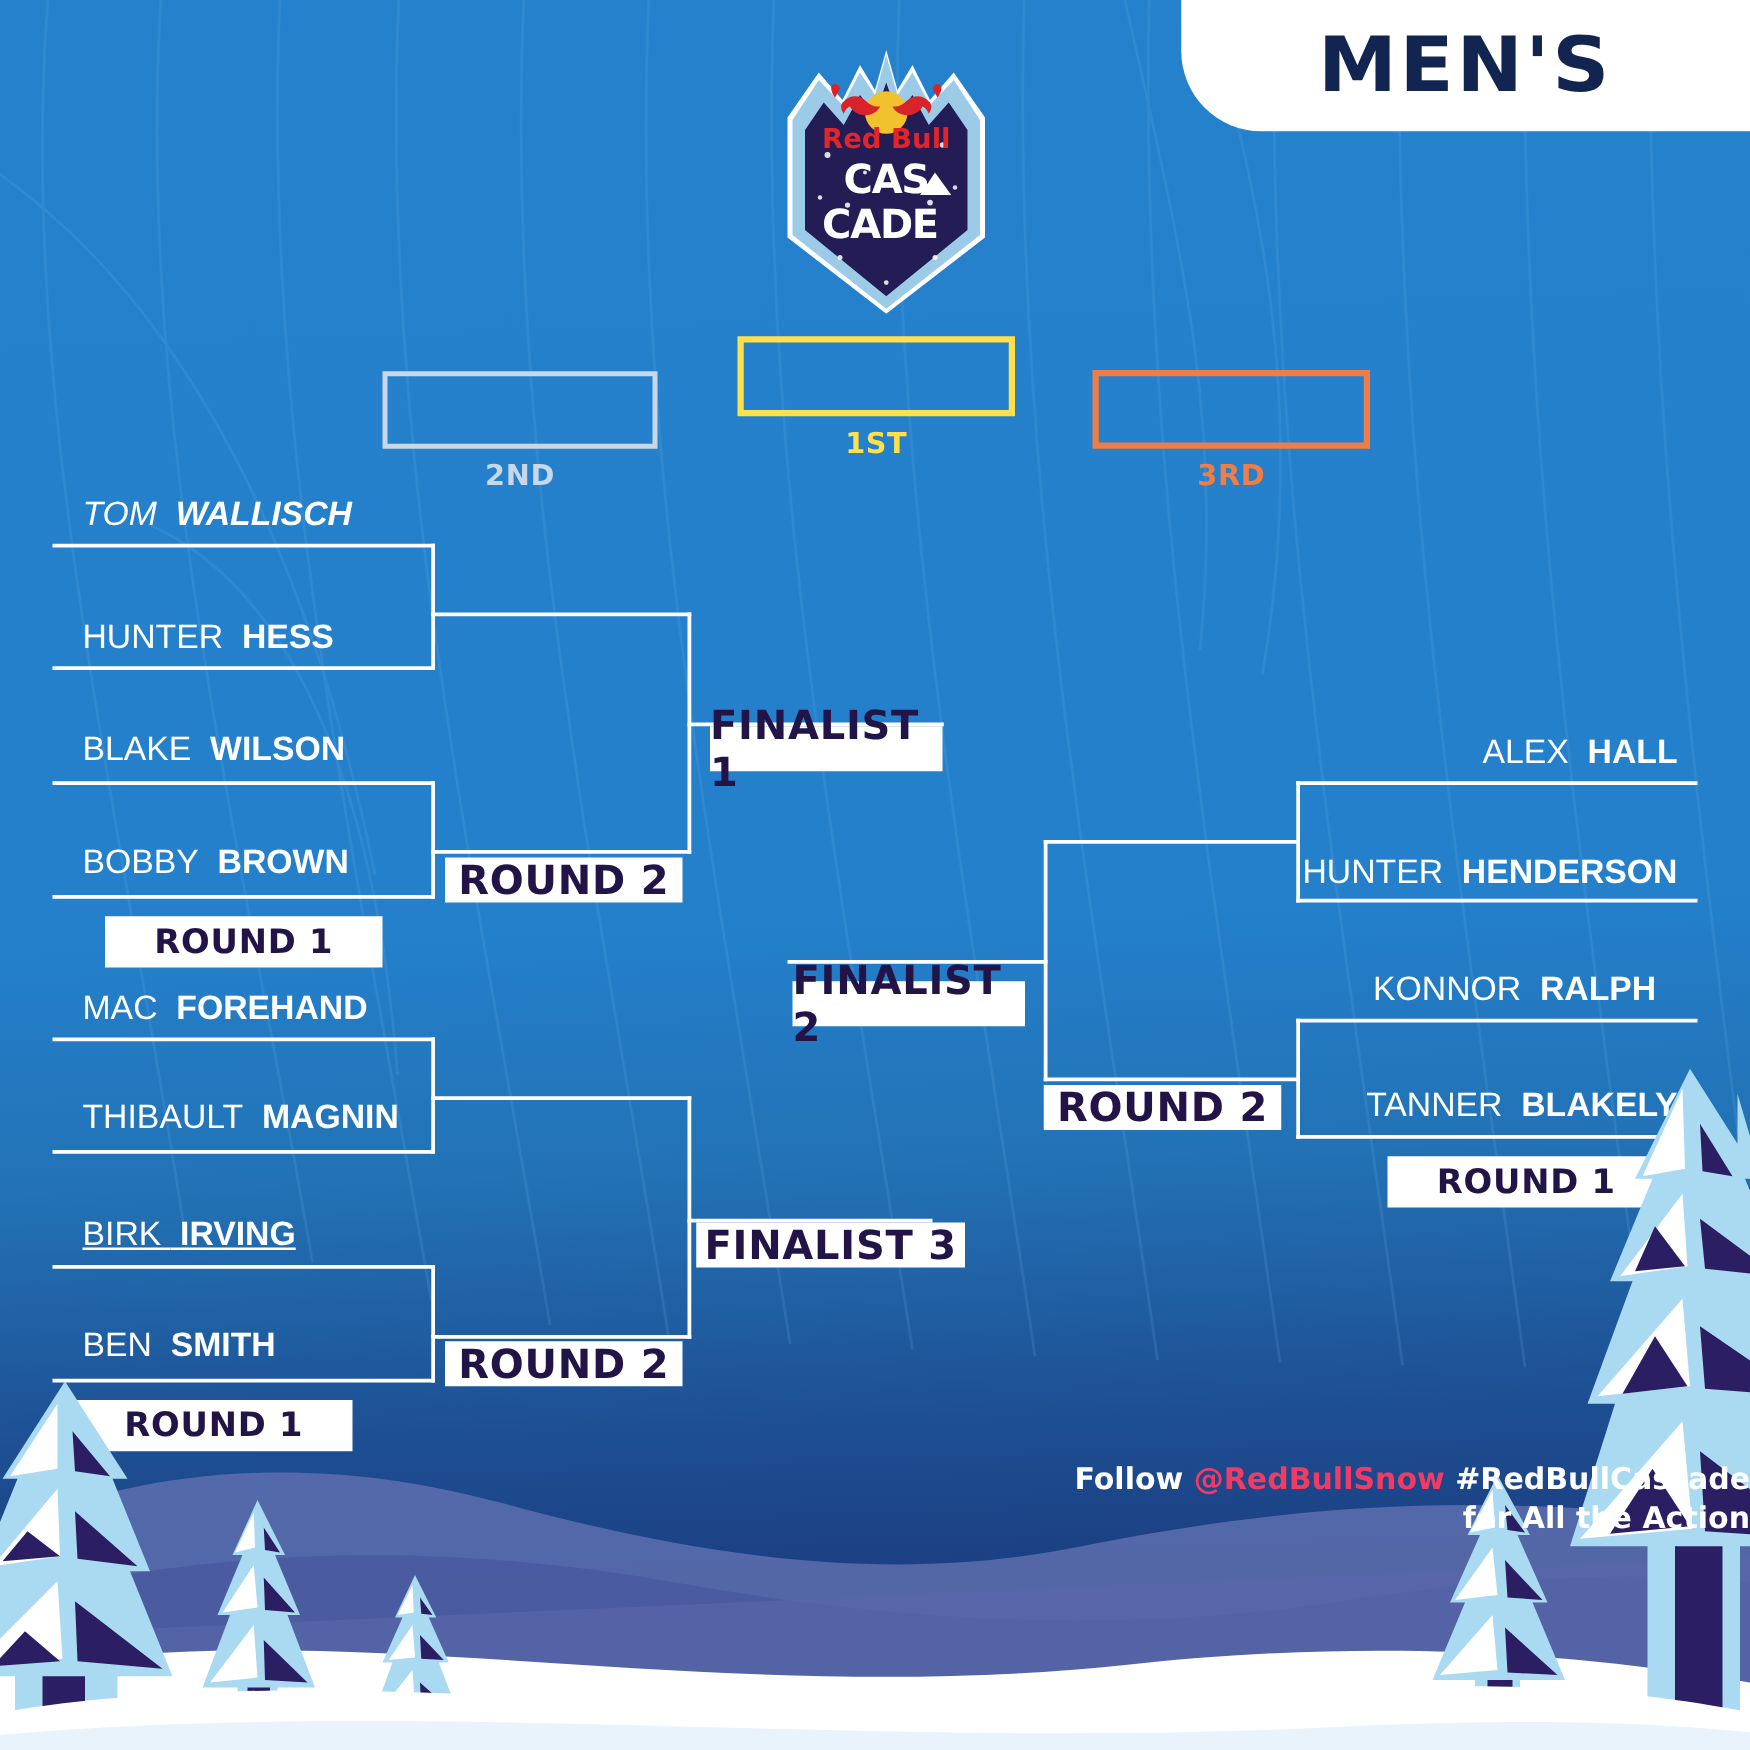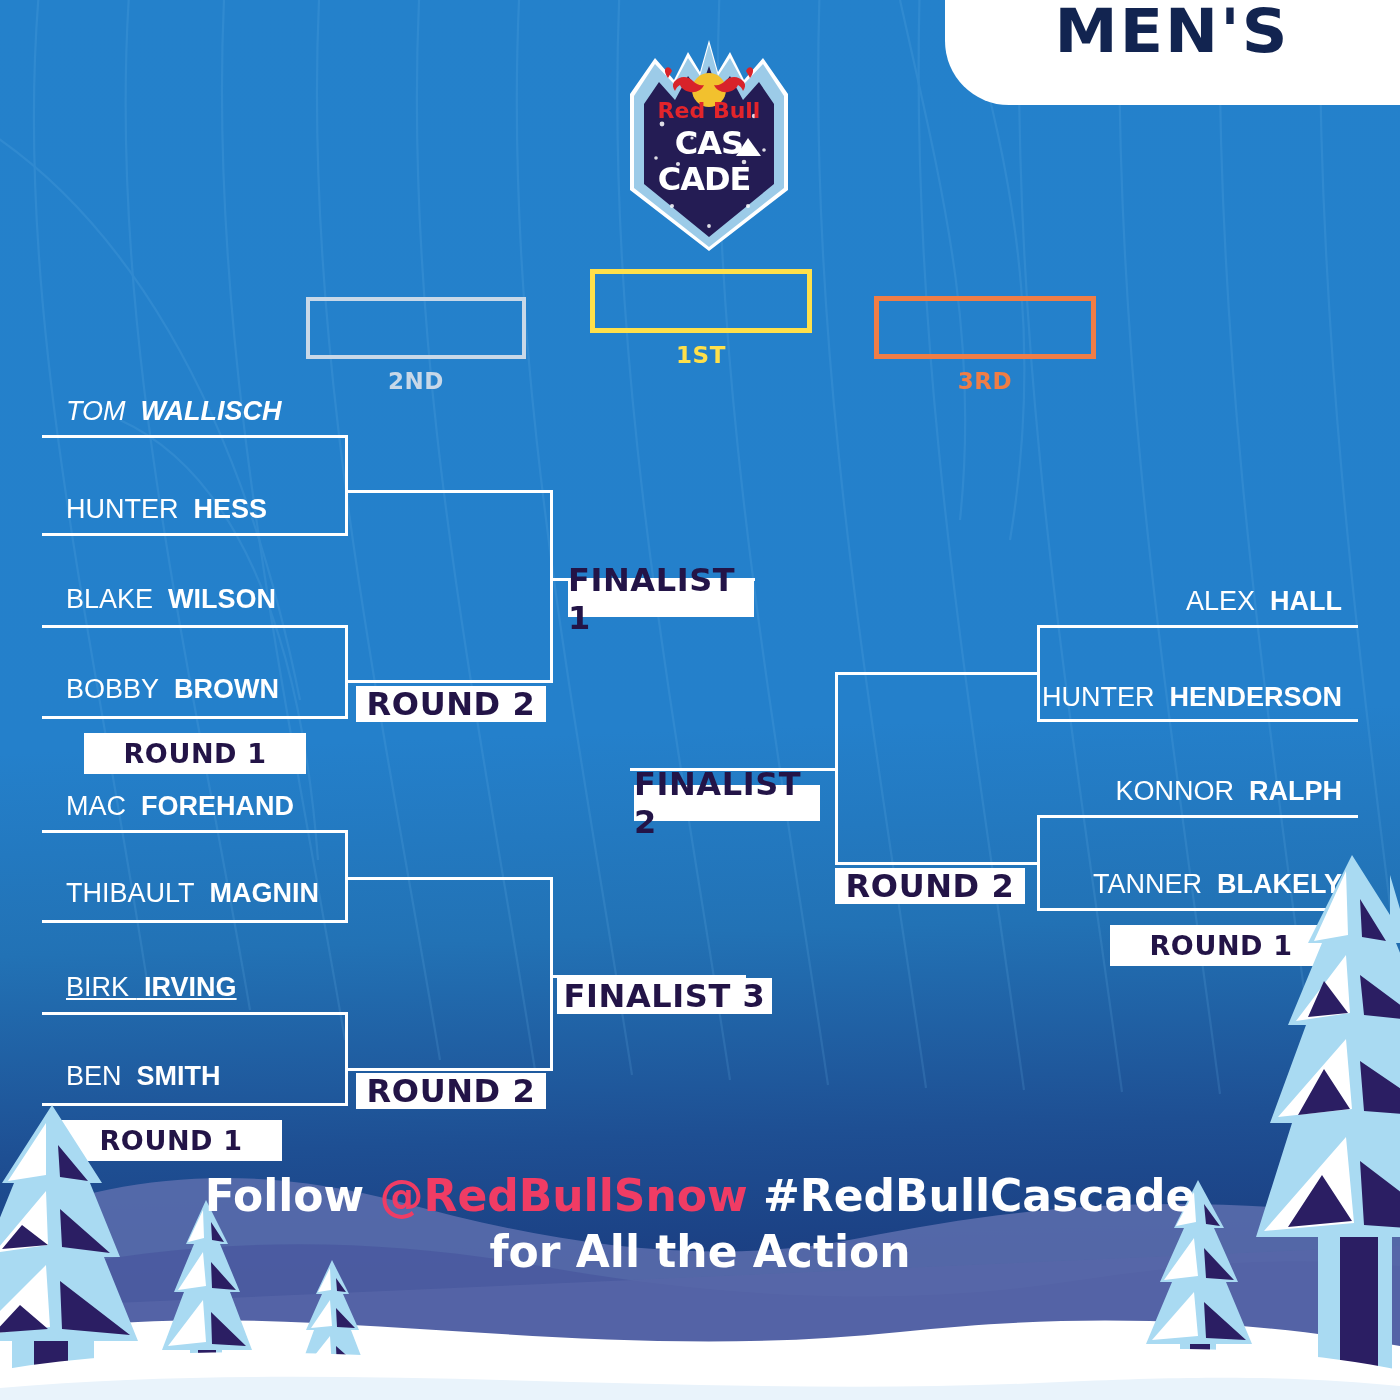--- a/index.html
+++ b/index.html
@@ -12,21 +12,21 @@
 
   
   .bg-base{position:absolute;inset:0;
     background:linear-gradient(178deg,#2481CB 0%,#2480CB 52%,#2272B5 66%,#1E4F93 80%,#1B3D80 90%,#1A3473 100%);}
   .bg-lines{position:absolute;inset:0;opacity:.30;}
 
   
   .title-panel{
     position:absolute;top:0;right:0;width:455px;height:105px;
     background:#ffffff;border-bottom-left-radius:64px;
-    display:flex;justify-content:center;
+    display:flex;align-items:center;justify-content:center;
   }
   .title-panel .txt{
     color:#122450;font-size:61px;font-weight:bold;letter-spacing:2px;
     line-height:1;font-family:"DejaVu Sans","Liberation Sans",sans-serif;
     transform:scaleX(1.04);
   }
 
   
   .logo{position:absolute;left:626px;top:38px;width:166px;height:215px;}
 
@@ -46,23 +46,23 @@
   .name.r{text-align:right;}
 
   
   .chip{position:absolute;background:#ffffff;color:#231447;
     font-family:"DejaVu Sans","Liberation Sans",sans-serif;
     font-weight:bold;font-size:32px;letter-spacing:.6px;
     display:flex;align-items:center;justify-content:center;
     box-sizing:border-box;}
 
   
-  .footer{position:absolute;left:0;right:0;top:1168px;text-align:center;
+  .footer{position:absolute;left:0;right:0;top:1168px;text-align:right;
     font-family:"DejaVu Sans","Liberation Sans",sans-serif;
-    font-weight:bold;font-size:44px;color:#ffffff;line-height:1.28;
+    font-weight:bold;font-size:24px;color:#ffffff;line-height:1.28;
     letter-spacing:0px;z-index:40;}
   .footer .handle{color:#F03C64;}
 
   .scene{position:absolute;left:0;bottom:0;width:1400px;height:330px;z-index:30;}
   .tree-r{position:absolute;z-index:31;}
 </style>
 </head>
 <body>
 
 <div id="stage">
@@ -209,21 +209,21 @@
   <div class="chip" style="left:557px;top:978px;width:215px;height:36px;">FINALIST 3</div>
 
   <div class="name r" style="right:58px;top:588px;">
     <span class="fn">ALEX&nbsp;</span>
     <span class="ln">HALL</span>
   </div>
   <div class="name r" style="right:58px;top:684px;">
     <span class="fn">HUNTER&nbsp;</span>
     <span class="ln">HENDERSON</span>
   </div>
-  <div class="name r" style="right:58px;top:778px;">
+  <div class="name r" style="right:75px;top:778px;">
     <span class="fn">KONNOR&nbsp;</span>
     <span class="ln">RALPH</span>
   </div>
   <div class="name r" style="right:58px;top:871px;">
     <span class="fn">TANNER&nbsp;</span>
     <span class="ln">BLAKELY</span>
   </div>
 
   <div class="hline" style="left:1037px;top:625px;width:321px;"></div>
   <div class="hline" style="left:1037px;top:719px;width:321px;"></div>

